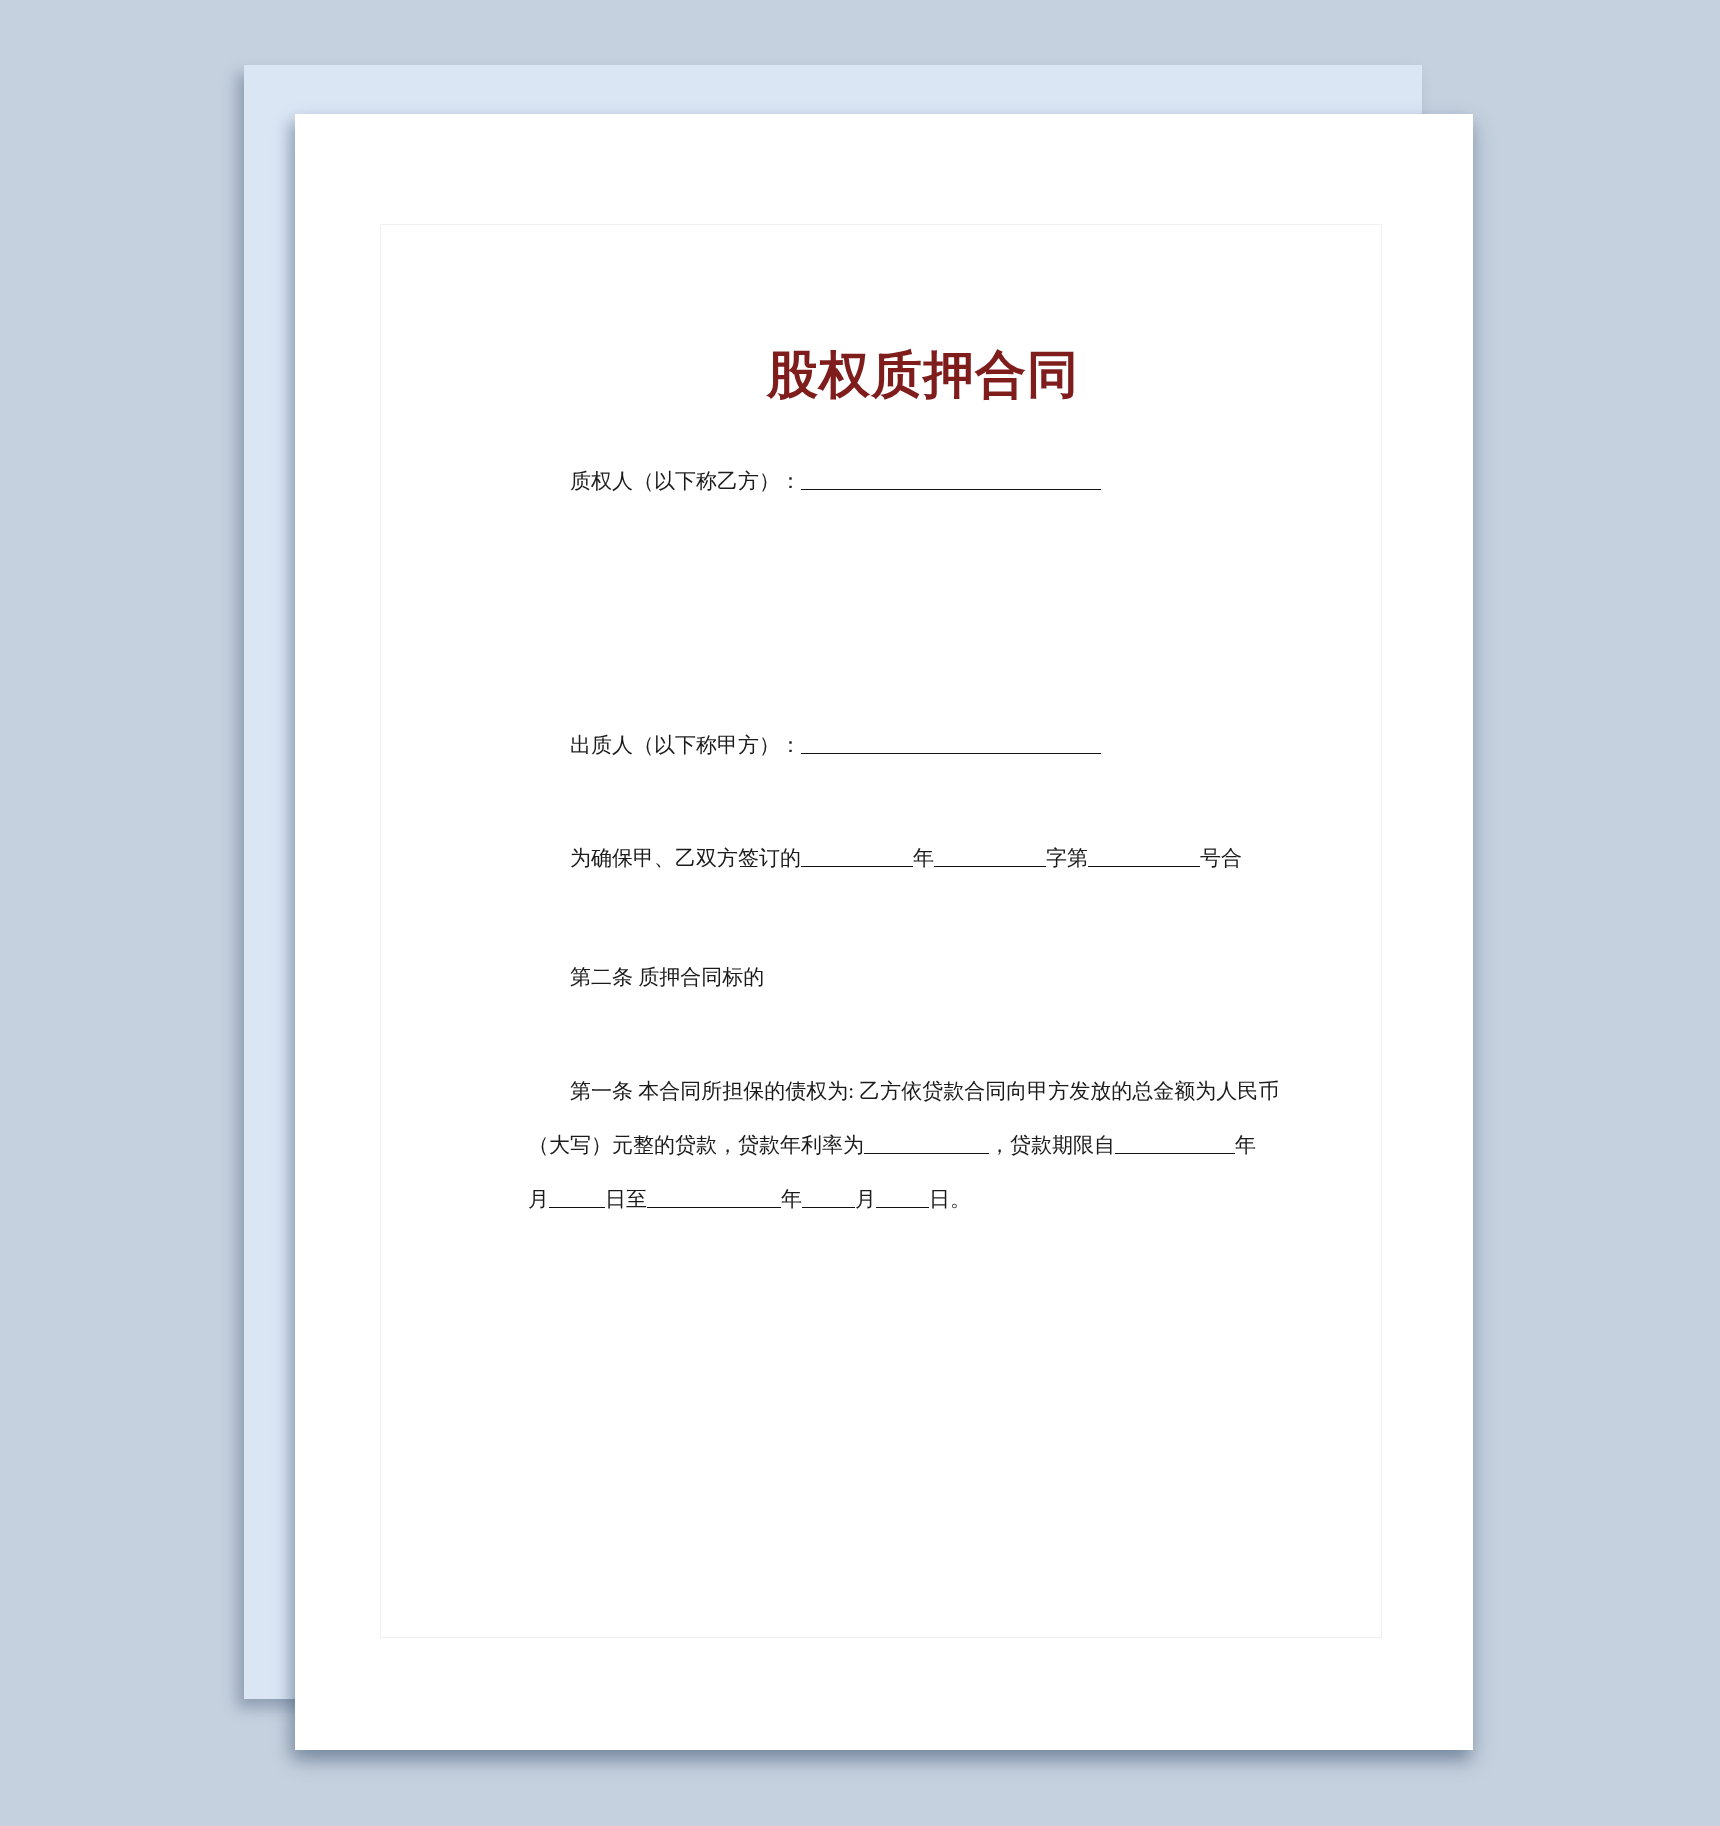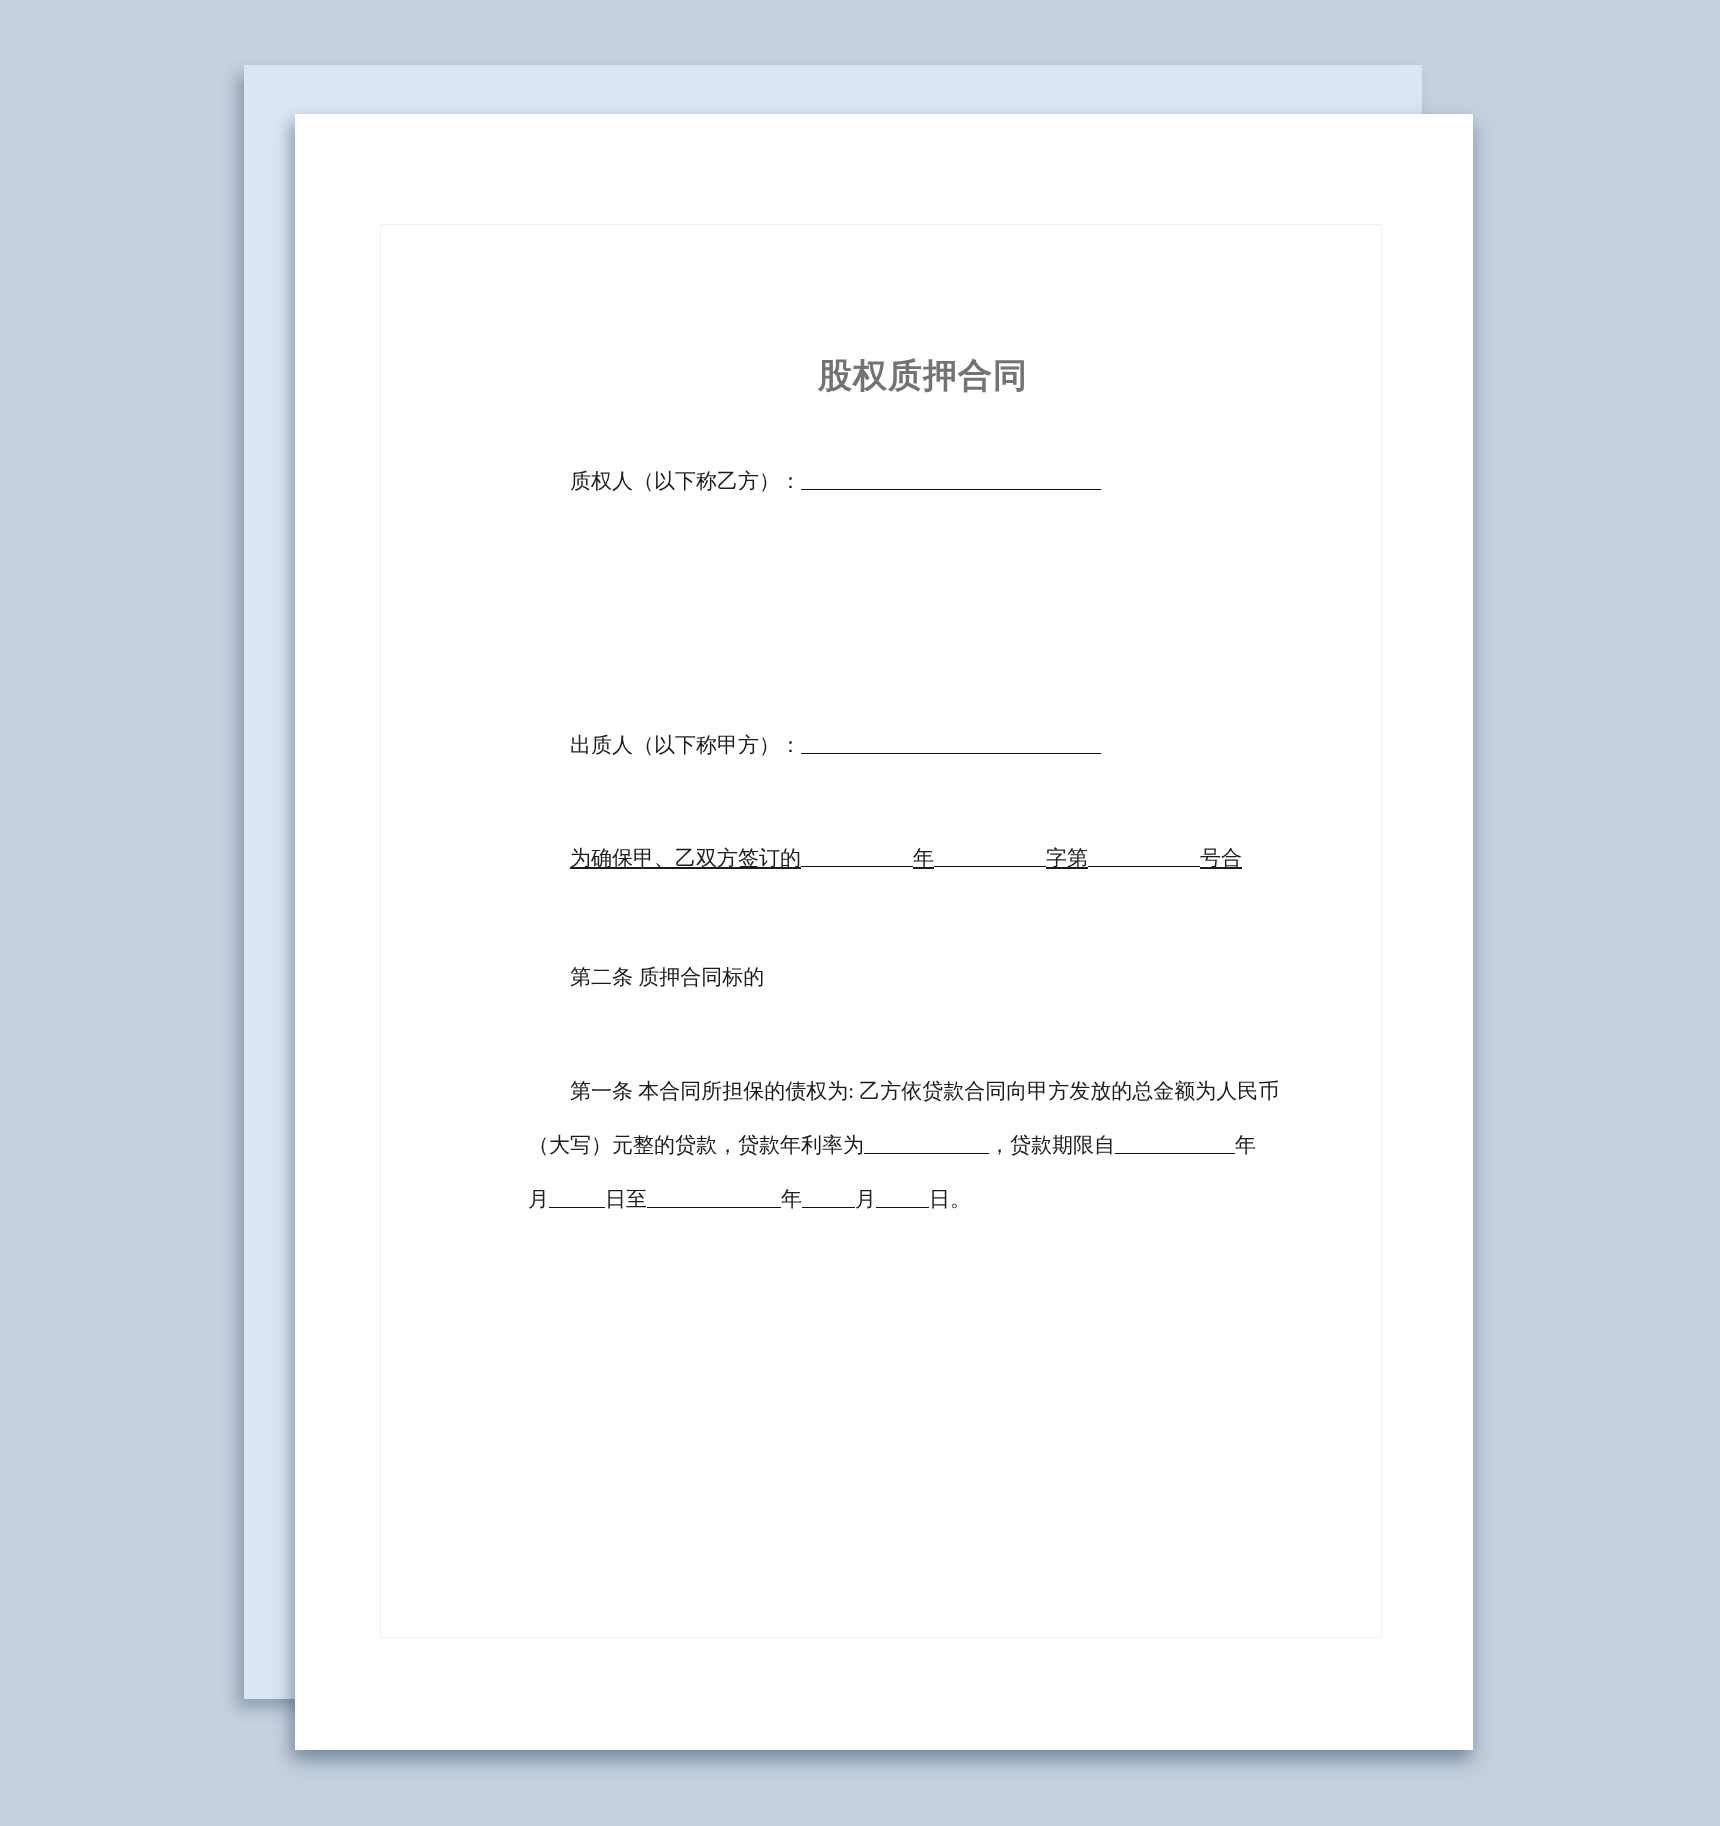--- a/index.html
+++ b/index.html
@@ -39,23 +39,23 @@
     left:233px;top:0;
     width:790px;
     color:#1b1b1b;
     font-size:21px;
   }
   .doc-title{
     margin-top:238px;
     text-align:center;
     font-family:"Liberation Sans","DejaVu Sans",sans-serif;
     font-weight:700;
-    font-size:34px;
+    font-size:51px;
     line-height:46px;
-    color:#737373;
+    color:#7f1d1d;
     letter-spacing:1px;
   }
   .para{margin:0;}
   .line{
     line-height:54px;
     white-space:nowrap;
   }
   .ind{display:inline-block;}
   .blank{
     display:inline-block;
@@ -72,21 +72,21 @@
     <div class="inner-frame"></div>
     <div class="doc">
       <div class="doc-title">股权质押合同</div>
       <div id="doc-blocks">
           <div class="para" style="margin-top: 56px;">
             <div class="line"><span class="ind" style="width: 42px;"></span><span>质权人（以下称乙方）：</span><span class="blank" style="width: 300px;"></span></div>
           </div>
           <div class="para" style="margin-top: 210px;">
             <div class="line"><span class="ind" style="width: 42px;"></span><span>出质人（以下称甲方）：</span><span class="blank" style="width: 300px;"></span></div>
           </div>
-          <div class="para" style="margin-top: 59px; text-decoration: underline;">
+          <div class="para" style="margin-top: 59px;">
             <div class="line"><span class="ind" style="width: 42px;"></span><span>为确保甲、乙双方签订的</span><span class="blank" style="width: 112px;"></span><span>年</span><span class="blank" style="width: 112px;"></span><span>字第</span><span class="blank" style="width: 112px;"></span><span>号合</span></div>
           </div>
           <div class="para" style="margin-top: 65px;">
             <div class="line"><span class="ind" style="width: 42px;"></span><span>第二条 质押合同标的</span></div>
           </div>
           <div class="para" style="margin-top: 60px;">
             <div class="line"><span class="ind" style="width: 42px;"></span><span>第一条 本合同所担保的债权为: 乙方依贷款合同向甲方发放的总金额为人民币</span></div>
             <div class="line"><span>（大写）元整的贷款，贷款年利率为</span><span class="blank" style="width: 125px;"></span><span>，贷款期限自</span><span class="blank" style="width: 120px;"></span><span>年</span></div>
             <div class="line"><span>月</span><span class="blank" style="width: 56px;"></span><span>日至</span><span class="blank" style="width: 134px;"></span><span>年</span><span class="blank" style="width: 53px;"></span><span>月</span><span class="blank" style="width: 53px;"></span><span>日。</span></div>
           </div>

